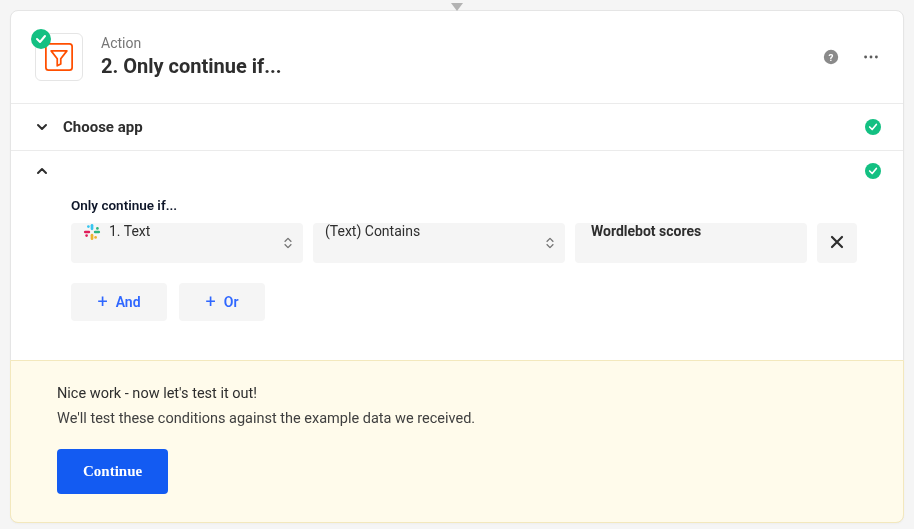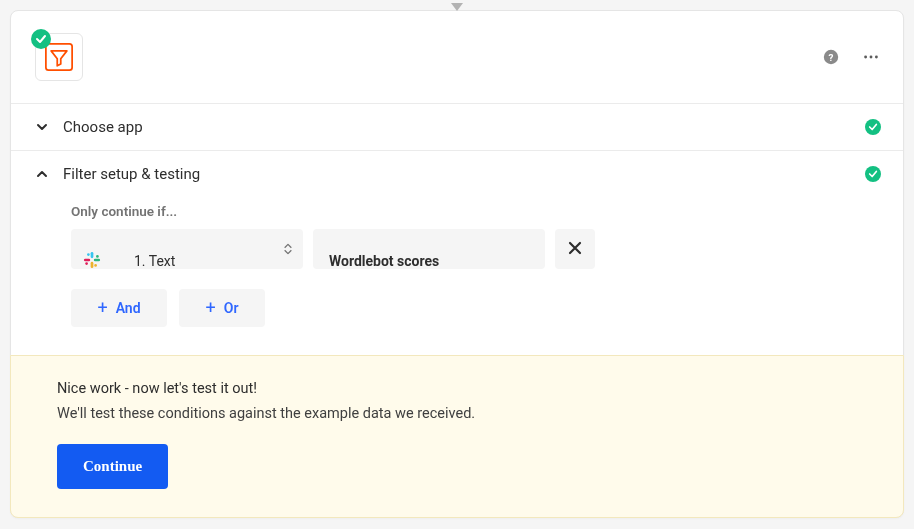--- a/index.html
+++ b/index.html
@@ -74,43 +74,42 @@
     border-top: 1px solid #ebebeb;
   }
   .section-header {
     display: flex;
     align-items: center;
     padding: 14px 22px;
     cursor: pointer;
     position: relative;
   }
   .section-header .chev { width: 18px; display:flex; align-items:center; justify-content:center; color:#2e2e2e; margin-right: 12px; }
-  .section-title { font-weight: 400; font-size: 15px; }
+  .section-title { font-weight: 700; font-size: 15px; }
   .section-check {
     position: absolute; right: 22px; top: 50%; transform: translateY(-50%);
     width: 16px; height: 16px;
     background: #13c082; border-radius: 50%;
     display:flex; align-items:center; justify-content:center;
   }
   .section-check svg { width:10px; height:10px; }
 
   
   .section-body { padding: 6px 22px 28px 60px; }
-  .field-label { font-size: 13.5px; font-weight: 600; color: #737373; margin-bottom: 10px; }
+  .field-label { font-size: 13.5px; font-weight: 600; color: #0f172a; margin-bottom: 10px; }
   .cond-row { display:flex; gap: 10px; align-items:center; }
   .select-pill {
     background: #f5f5f5;
     border-radius: 4px;
     height: 40px;
-    display:flex; align-items:flex-end;
+    display:flex; align-items:flex-start;
     padding: 0 12px;
     position: relative;
     color: #2e2e2e;
     cursor: pointer;
-    gap: 25px;
   }
   .select-pill .caret {
     position:absolute; right:10px; top:50%; transform:translateY(-50%);
     color:#767676; display:flex; flex-direction:column; gap:1px;
   }
   .sel1 { width: 232px; }
   .sel2 { width: 252px; }
   .txtin { width: 232px; padding-left:16px;font-weight:bold; }
   .slack-icon {
     width:18px; height:18px; margin-right:8px; flex-shrink:0;
@@ -137,21 +136,21 @@
   }
   .logic-btn .plus { font-size:18px; line-height:1; font-weight:400; }
   .andbtn { width: 96px; }
   .orbtn  { width: 86px; }
 
   
   .footer-panel {
     border-top: 1px solid #f0e6bd;
     background: #fffbeb;
     border: 1px solid #f3e8bd;
-    margin: 0 -1px -1px -1px;
+    margin: 11px -1px -1px -1px;
     padding: 24px 26px 28px 46px;
     border-bottom-left-radius: 8px;
     border-bottom-right-radius: 8px;
   }
   .footer-line1 { font-size:14.5px; color:#2e2e2e; }
   .footer-line2 { font-size:14.5px; color:#404040; margin-top:8px; }
   .continue-btn {
     margin-top: 22px;
     background:#135bf2;
     color:#fff;
@@ -182,20 +181,24 @@
           <rect x="1" y="1" width="30" height="30" rx="3" fill="none" stroke="#ff4f00" stroke-width="2"></rect>
           <path d="M7 9 H25 L18 18 V24 L14 26 V18 Z" fill="none" stroke="#ff4f00" stroke-width="2" stroke-linejoin="round"></path>
         </svg>
       </div>
       <div class="app-icon-badge">
         <svg viewBox="0 0 12 12">
             <path d="M2 6 L5 9 L10 3" stroke="#fff" stroke-width="2" fill="none" stroke-linecap="round" stroke-linejoin="round"></path>
           </svg>
       </div>
     </div>
+    <div class="header-text">
+      <div class="header-kicker">Action</div>
+      <div class="header-title">2. Only continue if...</div>
+    </div>
     <div class="header-actions">
       <div class="icon-btn">
         <svg viewBox="0 0 20 20" width="18" height="18">
             <circle cx="10" cy="10" r="8" fill="#8a8a8a"></circle>
             <text x="10" y="14" text-anchor="middle" font-size="11" font-weight="700" fill="#fff">?</text>
           </svg>
       </div>
       <div class="icon-btn">
         <svg viewBox="0 0 20 20" width="18" height="18">
             <circle cx="4" cy="10" r="1.6" fill="#5c5c5c"></circle>
@@ -222,21 +225,20 @@
     </div>
   </div>
 
   <div class="section">
     <div class="section-header">
       <span class="chev">
         <svg viewBox="0 0 12 12" width="12" height="12">
             <path d="M2 8 L6 4 L10 8" stroke="#2e2e2e" stroke-width="2" fill="none" stroke-linecap="round" stroke-linejoin="round"></path>
           </svg>
       </span>
-      <span class="section-title">Filter setup &amp; testing</span>
       <span class="section-check">
         <svg viewBox="0 0 12 12">
             <path d="M2 6 L5 9 L10 3" stroke="#fff" stroke-width="2" fill="none" stroke-linecap="round" stroke-linejoin="round"></path>
           </svg>
       </span>
     </div>
 
     <div class="section-body">
       <div class="field-label">Only continue if...</div>
 
@@ -258,20 +260,31 @@
           <span class="caret">
             <svg viewBox="0 0 10 6" width="10" height="5">
                 <path d="M1 5 L5 1 L9 5" stroke="#767676" stroke-width="1.6" fill="none"></path>
               </svg>
             <svg viewBox="0 0 10 6" width="10" height="5">
                 <path d="M1 1 L5 5 L9 1" stroke="#767676" stroke-width="1.6" fill="none"></path>
               </svg>
           </span>
         </div>
 
+        <div class="select-pill sel2">
+          <span>(Text) Contains</span>
+          <span class="caret">
+            <svg viewBox="0 0 10 6" width="10" height="5">
+                <path d="M1 5 L5 1 L9 5" stroke="#767676" stroke-width="1.6" fill="none"></path>
+              </svg>
+            <svg viewBox="0 0 10 6" width="10" height="5">
+                <path d="M1 1 L5 5 L9 1" stroke="#767676" stroke-width="1.6" fill="none"></path>
+              </svg>
+          </span>
+        </div>
 
         <div class="select-pill txtin">
           <span>Wordlebot scores</span>
         </div>
 
         <div class="cond-remove">
           <span>
             <svg viewBox="0 0 16 16" width="16" height="16">
                 <path d="M3 3 L13 13 M13 3 L3 13" stroke="#2e2e2e" stroke-width="2.2" stroke-linecap="round"></path>
               </svg>

